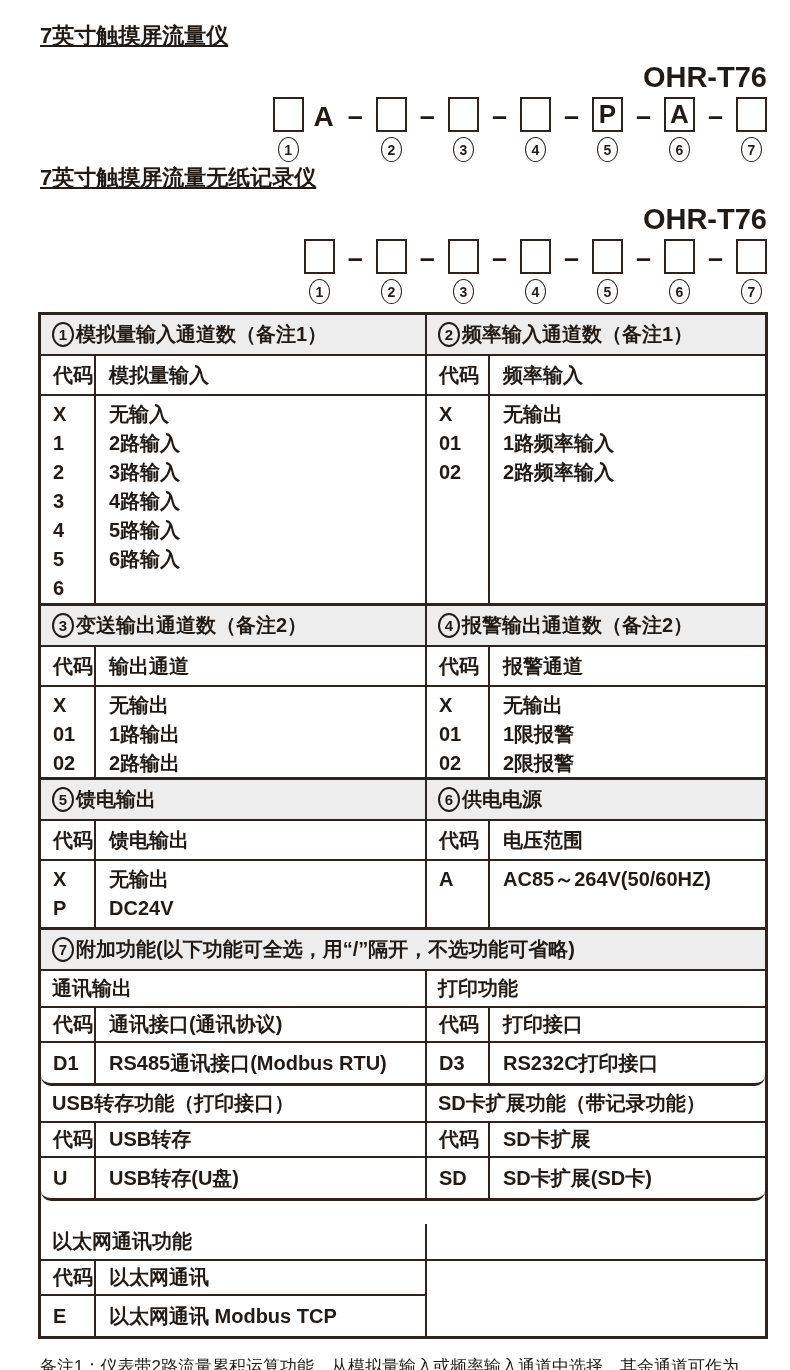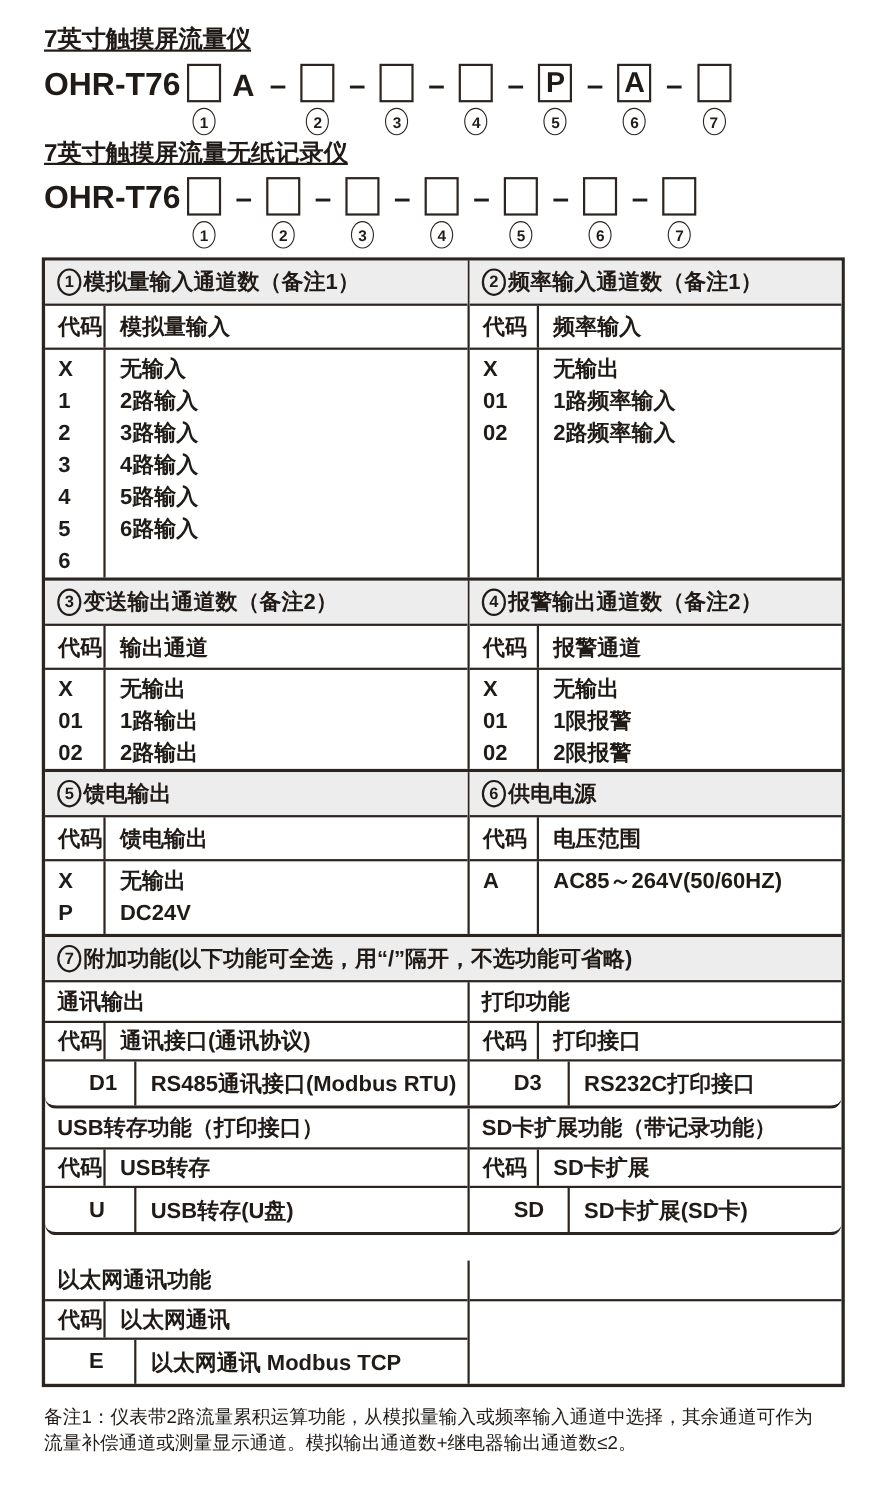--- a/index.html
+++ b/index.html
@@ -12,21 +12,21 @@
   body{
     width:790px;height:1370px;overflow:hidden;
     font-family:"Liberation Sans",sans-serif;
     color:var(--tx);
   }
   .page{padding:20px 20px 0 38px;}
 
   
   .p-title{font-size:22px;font-weight:600;line-height:32px;margin:0 0 6px 2px;text-decoration:underline;}
   .t2{margin-top:0;}
-  .model-row{display:flex;align-items:flex-start;margin-left:2px;}
+  .model-row{display:flex;align-items:flex-end;margin-left:2px;flex-direction:column;}
   .mprefix{font-size:29px;font-weight:700;line-height:39px;margin-right:3px;}
   .slots{display:flex;align-items:flex-start;}
   .sep{font-size:27px;font-weight:700;line-height:39px;padding:0 10px;}
   .sep.post{padding:0 4px 0 7px;font-size:28px;}
   .sep:empty{display:none;}
   .slot{display:flex;flex-direction:column;align-items:center;margin:0 3px;}
   .mbox{
     width:31px;height:35px;border:2.5px solid var(--bd);
     display:flex;align-items:center;justify-content:center;
     font-size:26px;font-weight:700;
@@ -70,21 +70,21 @@
   .band{display:grid;grid-template-columns:386px 1fr;border-bottom:3px solid var(--bd);border-radius:10px;}
   .band:last-child{border-bottom:none;margin-top:23px;}
   .g-title{
     height:37px;border-bottom:2.5px solid var(--bd);
     display:flex;align-items:center;padding-left:11px;
     font-size:20px;font-weight:700;
   }
   .g-row{display:flex;font-size:20px;font-weight:700;}
   .g-row>div{display:flex;align-items:center;}
   .g-colhead{height:35px;border-bottom:2px solid var(--bd);}
-  .g-data{height:40px;padding-left:28px;}
+  .g-data{height:40px;}
   .g-data .descc{white-space:nowrap;}
   .e-title{height:37px;border-bottom:2.5px solid var(--bd);}
   .e-rest{flex:1;}
 
   
   .note{
     margin:16px 0 0 2px;width:708px;
     font-size:17px;font-weight:400;line-height:23px;
   }
 </style>

